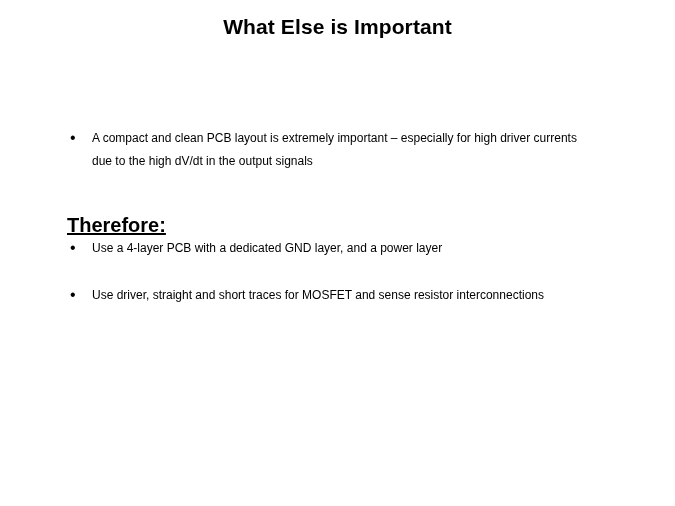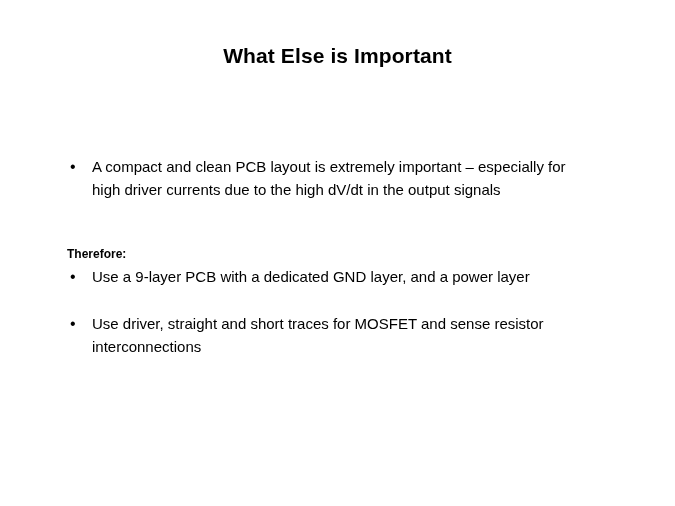--- a/index.html
+++ b/index.html
@@ -14,21 +14,20 @@
     overflow: hidden;
     font-family: "Liberation Sans", sans-serif;
     color: #000000;
     -webkit-font-smoothing: antialiased;
   }
 
   .slide {
     position: absolute;
     inset: 0;
     background: #ffffff;
-    margin-top: 29px;
   }
 
   
   .slide-title {
     position: absolute;
     top: 14px;
     left: 0;
     width: 675px;
     text-align: center;
     font-size: 21px;
@@ -58,33 +57,34 @@
     width: 26px;
     font-size: 16px;
     line-height: 22.5px;
     text-align: left;
     padding-left: 4px;
     box-sizing: border-box;
   }
 
   .bullet-text {
     flex: 1 1 auto;
-    font-size: 15px;
+    font-size: 12px;
     line-height: 22.5px;
     max-width: 506px;
   }
 
   .block-gap-large { height: 42px; }
   .block-gap-small { height: 25px; }
 
   .therefore-heading {
-    font-size: 12px;
+    font-size: 20px;
     line-height: 22.5px;
     font-weight: bold;
     padding-left: 1px;
+    text-decoration: underline;
   }
 </style>
 </head>
 <body>
 
 <div class="slide">
 
   <div class="slide-title">What Else is Important</div>
 
   <div class="body-area">
@@ -93,21 +93,21 @@
       <span class="bullet-marker">•</span>
       <span class="bullet-text">A compact and clean PCB layout is extremely important – especially for high driver currents due to the high dV/dt in the output signals</span>
     </div>
 
     <div class="block-gap-large"></div>
 
     <div class="therefore-heading">Therefore:</div>
 
     <div class="bullet-row">
       <span class="bullet-marker">•</span>
-      <span class="bullet-text">Use a 9-layer PCB with a dedicated GND layer, and a power layer</span>
+      <span class="bullet-text">Use a 4-layer PCB with a dedicated GND layer, and a power layer</span>
     </div>
 
     <div class="block-gap-small"></div>
 
     <div class="bullet-row">
       <span class="bullet-marker">•</span>
       <span class="bullet-text">Use driver, straight and short traces for MOSFET and sense resistor interconnections</span>
     </div>
 
   </div>

